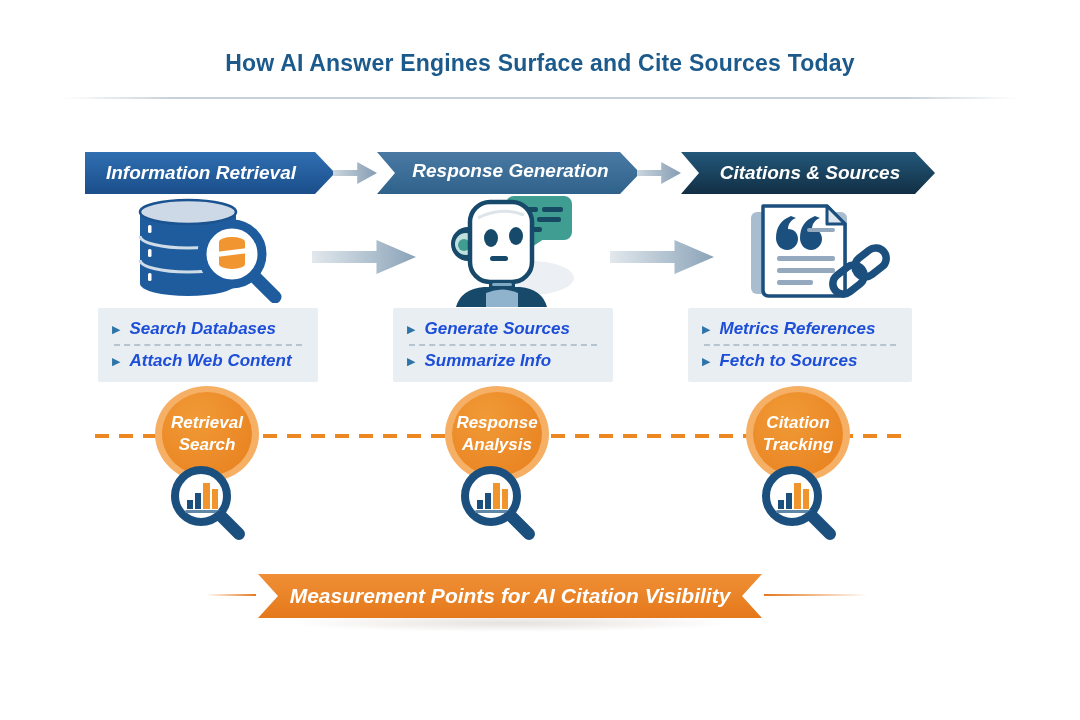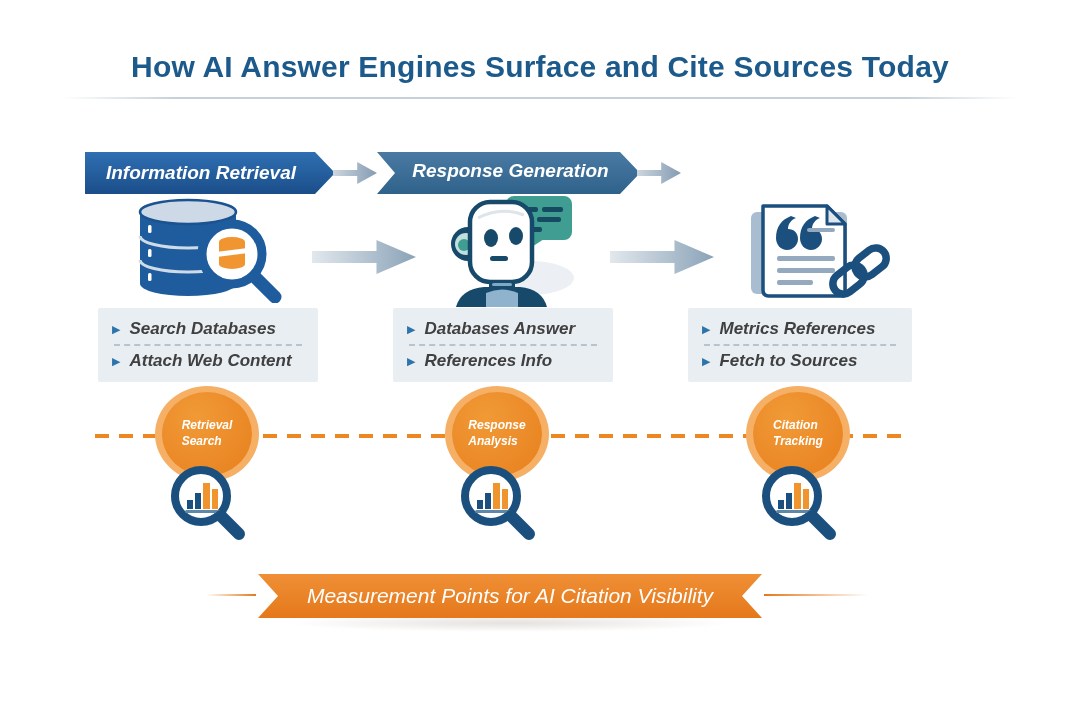--- a/index.html
+++ b/index.html
@@ -3,21 +3,21 @@
 <meta charset="utf-8">
 <style>
   html,body{margin:0;padding:0;background:#ffffff;}
   .canvas{
     position:relative;width:1080px;height:720px;background:#ffffff;
     font-family:"Liberation Sans", sans-serif;overflow:hidden;
   }
   
   .title{
     position:absolute;top:50px;left:0;width:100%;text-align:center;
-    font-size:30px;font-weight:bold;color:#1c5a8c;letter-spacing:.2px;
+    font-size:23px;font-weight:bold;color:#1c5a8c;letter-spacing:.2px;
   }
   .title-rule{
     position:absolute;top:97px;left:62px;width:956px;height:2px;
     background:linear-gradient(90deg,rgba(200,210,218,0),#c6d0d8 12%,#c6d0d8 88%,rgba(200,210,218,0));
   }
   
   .banner{
     position:absolute;top:152px;height:42px;display:flex;align-items:center;justify-content:center;
     color:#fff;font-size:19px;font-weight:bold;font-style:italic;
     box-sizing:border-box;
@@ -46,47 +46,47 @@
   }
   .flow-arrow.f1{left:312px;} .flow-arrow.f2{left:610px;}
   
   .listbox{
     position:absolute;top:308px;height:74px;background:#e9eef3;border-radius:2px;
     box-sizing:border-box;padding:7px 14px;display:flex;flex-direction:column;justify-content:space-between;
   }
   .lb1{left:98px;width:220px;} .lb2{left:393px;width:220px;} .lb3{left:688px;width:224px;}
   .list-item{display:flex;align-items:center;gap:9px;height:28px;}
   .bullet{color:#2d74a8;font-size:11px;line-height:1;}
-  .item-text{color:#404040;font-size:17px;font-weight:bold;font-style:italic;white-space:nowrap;}
+  .item-text{color:#1d4ed8;font-size:17px;font-weight:bold;font-style:italic;white-space:nowrap;}
   .list-sep{border-top:2px dashed #b6c4d0;height:0;margin:0 2px;}
   
   .dash-line{
     position:absolute;left:95px;top:434px;width:810px;height:4px;z-index:1;
     background:repeating-linear-gradient(90deg,#ed8722 0 14px,transparent 14px 24px);
   }
   .badge{
     position:absolute;top:386px;width:104px;height:96px;border-radius:50%;
     background:#f6b066;display:flex;align-items:center;justify-content:center;z-index:2;
   }
   .badge .inner{
     width:90px;height:84px;border-radius:50%;
     background:radial-gradient(circle at 38% 30%,#f09a36,#e87f1e);
-    display:flex;align-items:center;justify-content:center;text-align:left;
-    color:#fff;font-size:12px;font-weight:bold;font-style:italic;line-height:1.3;
+    display:flex;align-items:center;justify-content:center;text-align:center;
+    color:#fff;font-size:17px;font-weight:bold;font-style:italic;line-height:1.3;
   }
   .badge.m1{left:155px;} .badge.m2{left:445px;} .badge.m3{left:746px;}
   .mag{position:absolute;top:462px;z-index:3;}
   .mag.g1{left:167px;} .mag.g2{left:457px;} .mag.g3{left:758px;}
   
   .ribbon{
     position:absolute;left:258px;top:574px;width:504px;height:44px;
     background:linear-gradient(180deg,#ef8f36,#e5781b);
     clip-path:polygon(0 0,100% 0,calc(100% - 20px) 50%,100% 100%,0 100%,20px 50%);
     display:flex;align-items:center;justify-content:center;
-    color:#fff;font-size:21px;font-weight:normal;font-style:italic;z-index:2;
+    color:#fff;font-size:21px;font-weight:bold;font-style:italic;z-index:2;
   }
   .ribbon-shadow{
     position:absolute;left:286px;top:614px;width:450px;height:18px;z-index:1;
     background:radial-gradient(ellipse at center,rgba(90,70,50,.16),rgba(90,70,50,0) 70%);
   }
   .ribbon-tail{position:absolute;top:594px;height:2px;z-index:1;}
   .ribbon-tail.left{left:206px;width:50px;background:linear-gradient(90deg,rgba(229,120,27,0),#e5781b);}
   .ribbon-tail.right{left:764px;width:104px;background:linear-gradient(90deg,#e5781b,rgba(229,120,27,0));}
 </style>
 </head>
@@ -98,20 +98,23 @@
   <div class="title-rule"></div>
 
   <div class="banner b1">
     <span>Information Retrieval</span>
   </div>
   <div class="connector c1"></div>
   <div class="banner b2">
     <span>Response Generation</span>
   </div>
   <div class="connector c2"></div>
+  <div class="banner b3">
+    <span>Citations &amp; Sources</span>
+  </div>
 
   <svg class="stage-icon icon-db" width="160" height="105" viewBox="0 0 160 105">
     <path d="M12 14 L12 86 A48 12 0 0 0 108 86 L108 14 Z" fill="#1e5c9e"></path>
     <path d="M12 38 A48 12 0 0 0 108 38" fill="none" stroke="#cfdce8" stroke-width="3"></path>
     <path d="M12 62 A48 12 0 0 0 108 62" fill="none" stroke="#cfdce8" stroke-width="3"></path>
     <rect x="20" y="27" width="3.5" height="8" rx="1.5" fill="#fff"></rect>
     <rect x="20" y="51" width="3.5" height="8" rx="1.5" fill="#fff"></rect>
     <rect x="20" y="75" width="3.5" height="8" rx="1.5" fill="#fff"></rect>
     <ellipse cx="60" cy="14" rx="48" ry="12" fill="#cdd9e6" stroke="#1a5390" stroke-width="2.5"></ellipse>
     <circle cx="104" cy="56" r="30" fill="#ffffff" stroke="#1e5c9e" stroke-width="9"></circle>
@@ -173,26 +176,26 @@
     <div class="list-sep"></div>
     <div class="list-item">
       <span class="bullet">▶</span>
       <span class="item-text">Attach Web Content</span>
     </div>
   </div>
 
   <div class="listbox lb2">
     <div class="list-item">
       <span class="bullet">▶</span>
-      <span class="item-text">Databases Answer</span>
+      <span class="item-text">Generate Sources</span>
     </div>
     <div class="list-sep"></div>
     <div class="list-item">
       <span class="bullet">▶</span>
-      <span class="item-text">References Info</span>
+      <span class="item-text">Summarize Info</span>
     </div>
   </div>
 
   <div class="listbox lb3">
     <div class="list-item">
       <span class="bullet">▶</span>
       <span class="item-text">Metrics References</span>
     </div>
     <div class="list-sep"></div>
     <div class="list-item">

